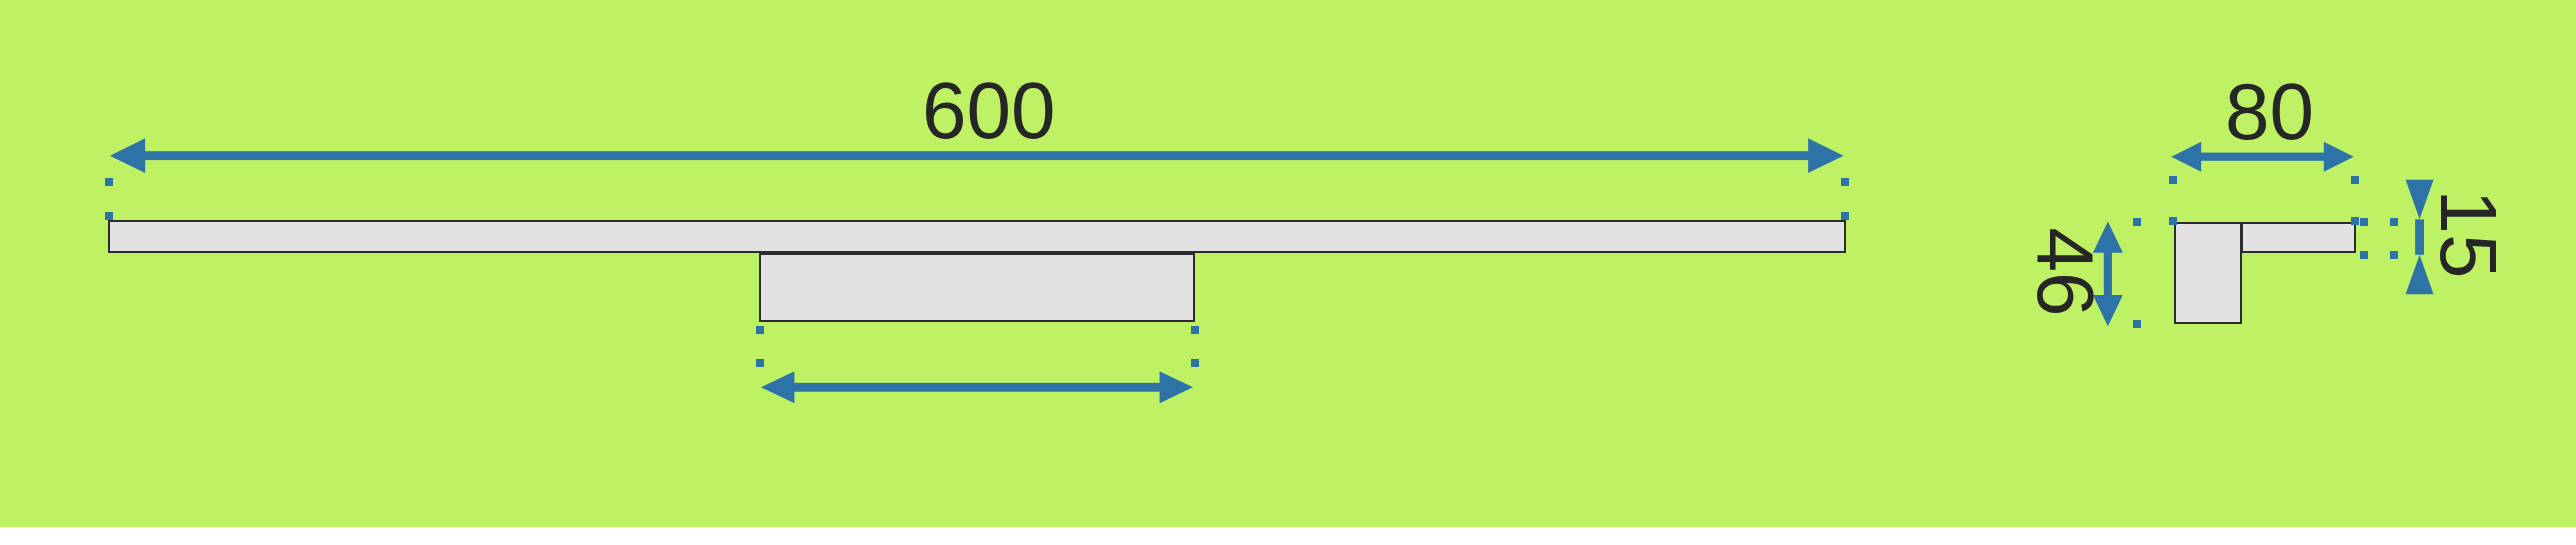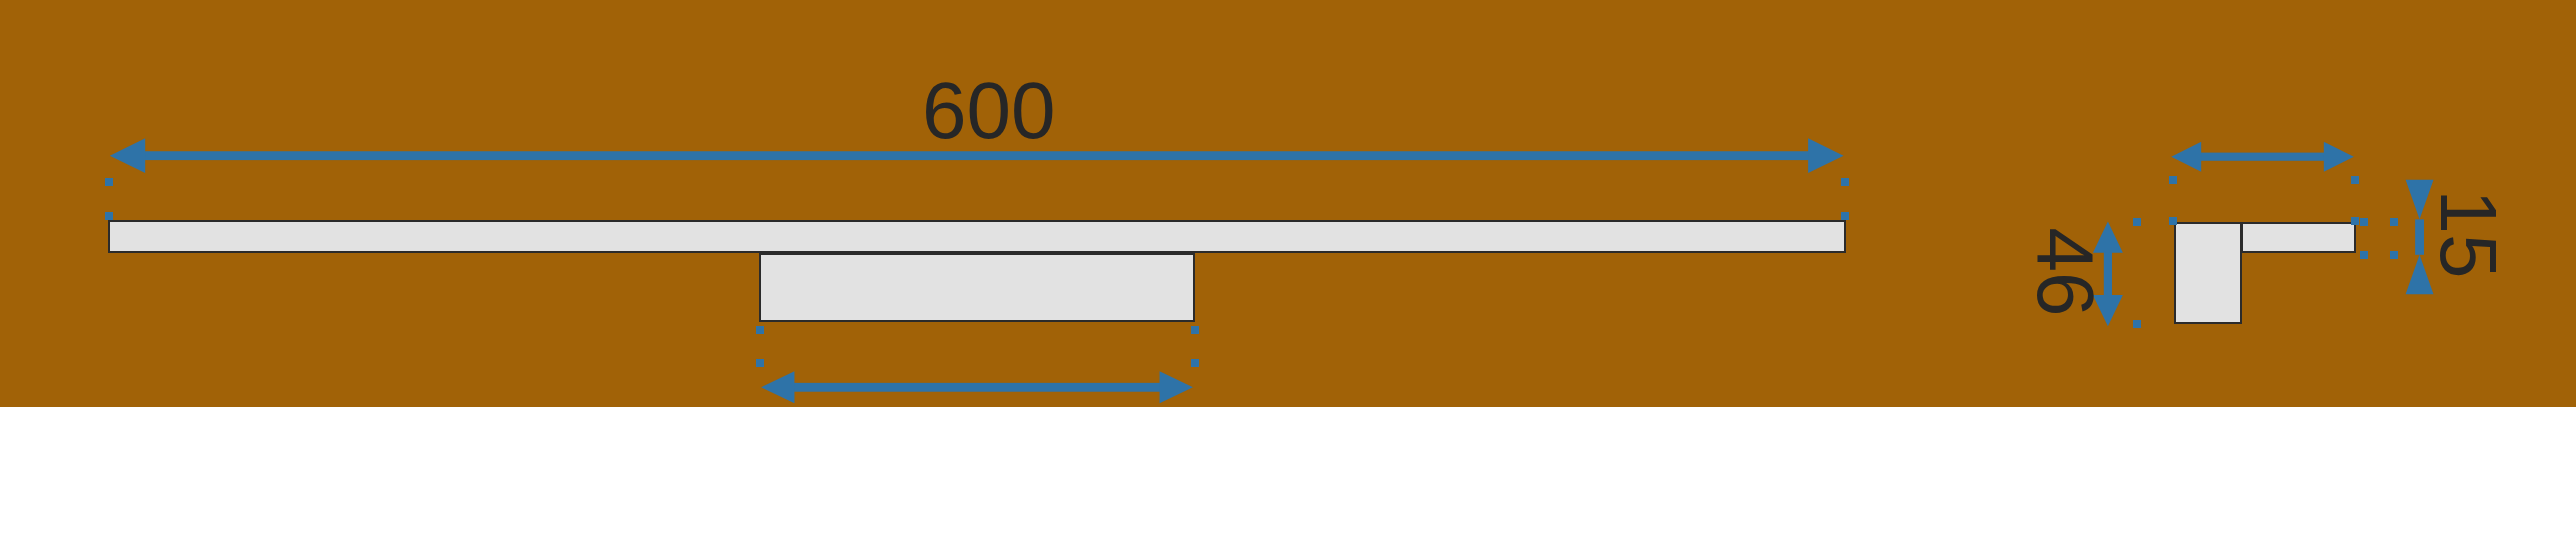--- a/index.html
+++ b/index.html
@@ -7,22 +7,22 @@
     margin: 0;
     padding: 0;
     background: #ffffff;
   }
   body {
     font-family: "Liberation Sans", sans-serif;
   }
   #canvas {
     position: relative;
     width: 2576px;
-    height: 407px;
-    background: #a16207;
+    height: 527px;
+    background: #bef264;
     overflow: hidden;
   }
   
   .part {
     position: absolute;
     background: #e2e2e2;
     border: 2px solid #2b2b2b;
     box-sizing: border-box;
   }
   
@@ -123,19 +123,20 @@
     <g fill="#2e73a8" stroke="none">
       <rect x="3544" y="322" width="13" height="52"></rect>
       <polygon points="3550.5,322 3530,264 3571,264"></polygon>
       <polygon points="3550.5,374 3530,432 3571,432"></polygon>
     </g>
   </svg>
 
   <div class="dim-label" style="left:922px; top:71px; font-size:80px;">600</div>
 
 
+  <div class="dim-label" style="left:2225px; top:72px; font-size:80px;">80</div>
 
   <div class="dim-label rot90" style="left:2018px; top:232px; width:93px; text-align:center; font-size:80px;">46</div>
 
   <div class="dim-label rot90" style="left:2421px; top:194px; width:93px; text-align:center; font-size:80px;">15</div>
 
 </div>
 
 
 </body></html>

